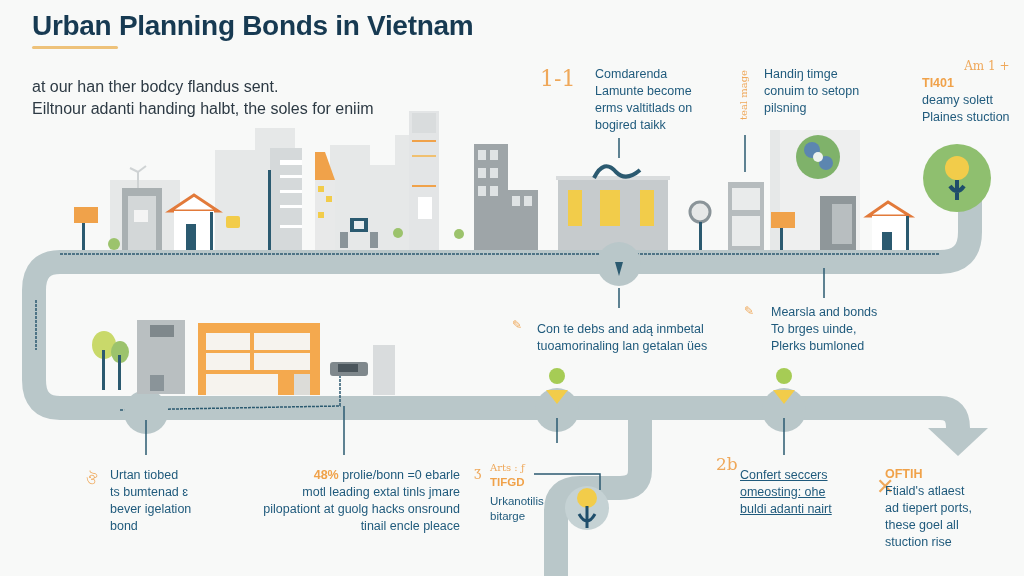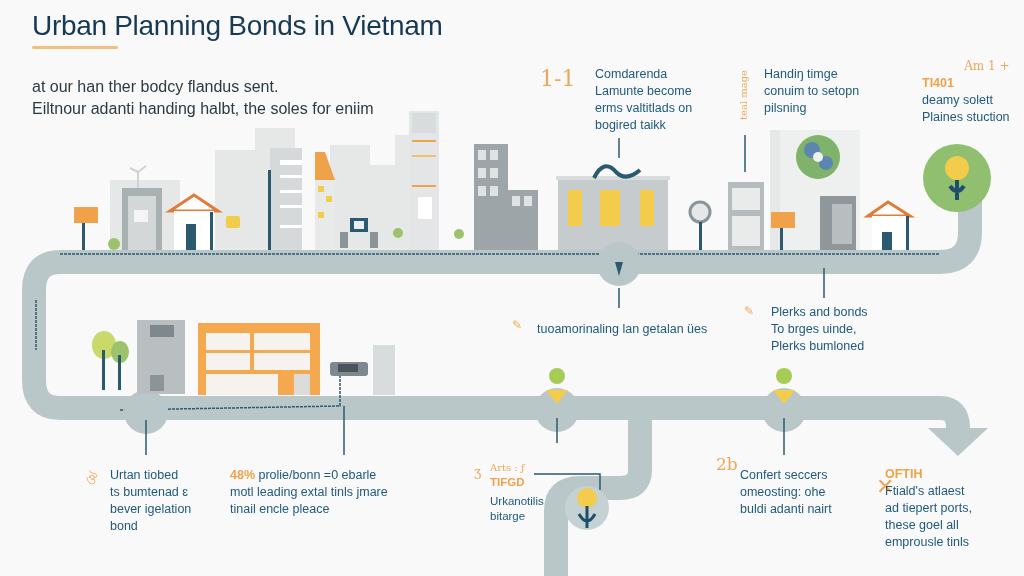--- a/index.html
+++ b/index.html
@@ -1,19 +1,19 @@
 <!DOCTYPE html>
 <html><head>
 <meta charset="utf-8">
 <style>
   html, body { margin:0; padding:0; }
   body { width:1024px; height:576px; background:#f8f9f8; position:relative; overflow:hidden;
          font-family:"Liberation Sans", "DejaVu Sans", sans-serif; color:#1f4e6b; }
   .abs { position:absolute; }
-  #title { left:32px; top:10px; font-size:28px; font-weight:normal; color:#173a52; letter-spacing:-0.3px; white-space:nowrap; }
+  #title { left:32px; top:10px; font-size:28px; font-weight:bold; color:#173a52; letter-spacing:-0.3px; white-space:nowrap; }
   #title-underline { left:32px; top:46px; width:86px; height:3px; background:#eec27a; border-radius:2px; }
   #intro { left:32px; top:76px; font-size:16px; line-height:22px; color:#2d3a44; width:380px; }
   .note { font-size:12.5px; line-height:17px; color:#1f5a7c; }
   .note .hl { color:#f0a24a; font-weight:bold; }
   .doodle { color:#efa85a; font-size:14px; font-family:"DejaVu Serif", serif; }
   svg#scene { left:0; top:0; }
 </style>
 </head>
 <body>
 
@@ -244,59 +244,61 @@
 
 <div class="abs note" style="left:922px;top:58px;">
   <div class="doodle" style="font-size:12px;text-align:right;">Am 1 +</div>
   <div class="hl" style="color:#f0a24a;font-weight:bold;">TI401</div>
   <div>deamy solett</div>
   <div>Plaines stuction</div>
 </div>
 
 <div class="abs doodle" style="left:512px;top:318px;font-size:12px;">✎</div>
 <div class="abs note" style="left:537px;top:321px;">
+  <div>Con te debs and adą inmbetal</div>
   <div>tuoamorinaling lan getalan ües</div>
 </div>
 
 <div class="abs doodle" style="left:744px;top:304px;font-size:12px;">✎</div>
 <div class="abs note" style="left:771px;top:304px;">
-  <div>Plerks and bonds</div>
+  <div>Mearsla and bonds</div>
   <div>To brges uinde,</div>
   <div>Plerks bumloned</div>
 </div>
 
 <div class="abs doodle" style="left:86px;top:468px;font-size:14px;">ঔ</div>
 <div class="abs note" style="left:110px;top:467px;">
   <div>Urtan tiobed</div>
   <div>ts bumtenad ɛ</div>
   <div>bever igelation</div>
   <div>bond</div>
 </div>
 
-<div class="abs note" style="left:230px;top:467px;width:230px;text-align:left;">
+<div class="abs note" style="left:230px;top:467px;width:230px;text-align:right;">
   <div><span class="hl">48%</span><span> prolie/bonn =0 ebarle</span></div>
   <div>motl leading extal tinls jmare</div>
+  <div>pilopationt at guolg hacks onsround</div>
   <div>tinail encle pleace</div>
 </div>
 
 <div class="abs doodle" style="left:474px;top:464px;font-size:13px;">ʒ</div>
 <div class="abs note" style="left:490px;top:460px;font-size:11.5px;line-height:15px;">
   <div class="doodle" style="font-size:10px;">Arts : ƒ</div>
   <div class="hl">TIFGD</div>
   <div style="margin-top:4px;">Urkanotilis</div>
   <div>bitarge</div>
 </div>
 
 <div class="abs doodle" style="left:716px;top:454px;font-size:17px;">2b</div>
-<div class="abs note" style="left:740px;top:467px;">
+<div class="abs note" style="left:740px;top:467px;text-decoration:underline;">
   <div>Confert seccers</div>
   <div>omeosting: ohe</div>
   <div>buldi adanti nairt</div>
 </div>
 
 <div class="abs doodle" style="left:876px;top:474px;font-size:22px;">✕</div>
 <div class="abs note" style="left:885px;top:466px;">
   <div class="hl">OFTIH</div>
   <div>Ftiald's atlaest</div>
   <div>ad tiepert ports,</div>
   <div>these goel all</div>
-  <div>emprousle tinls</div>
+  <div>stuction rise</div>
 </div>
 
 </body></html>

